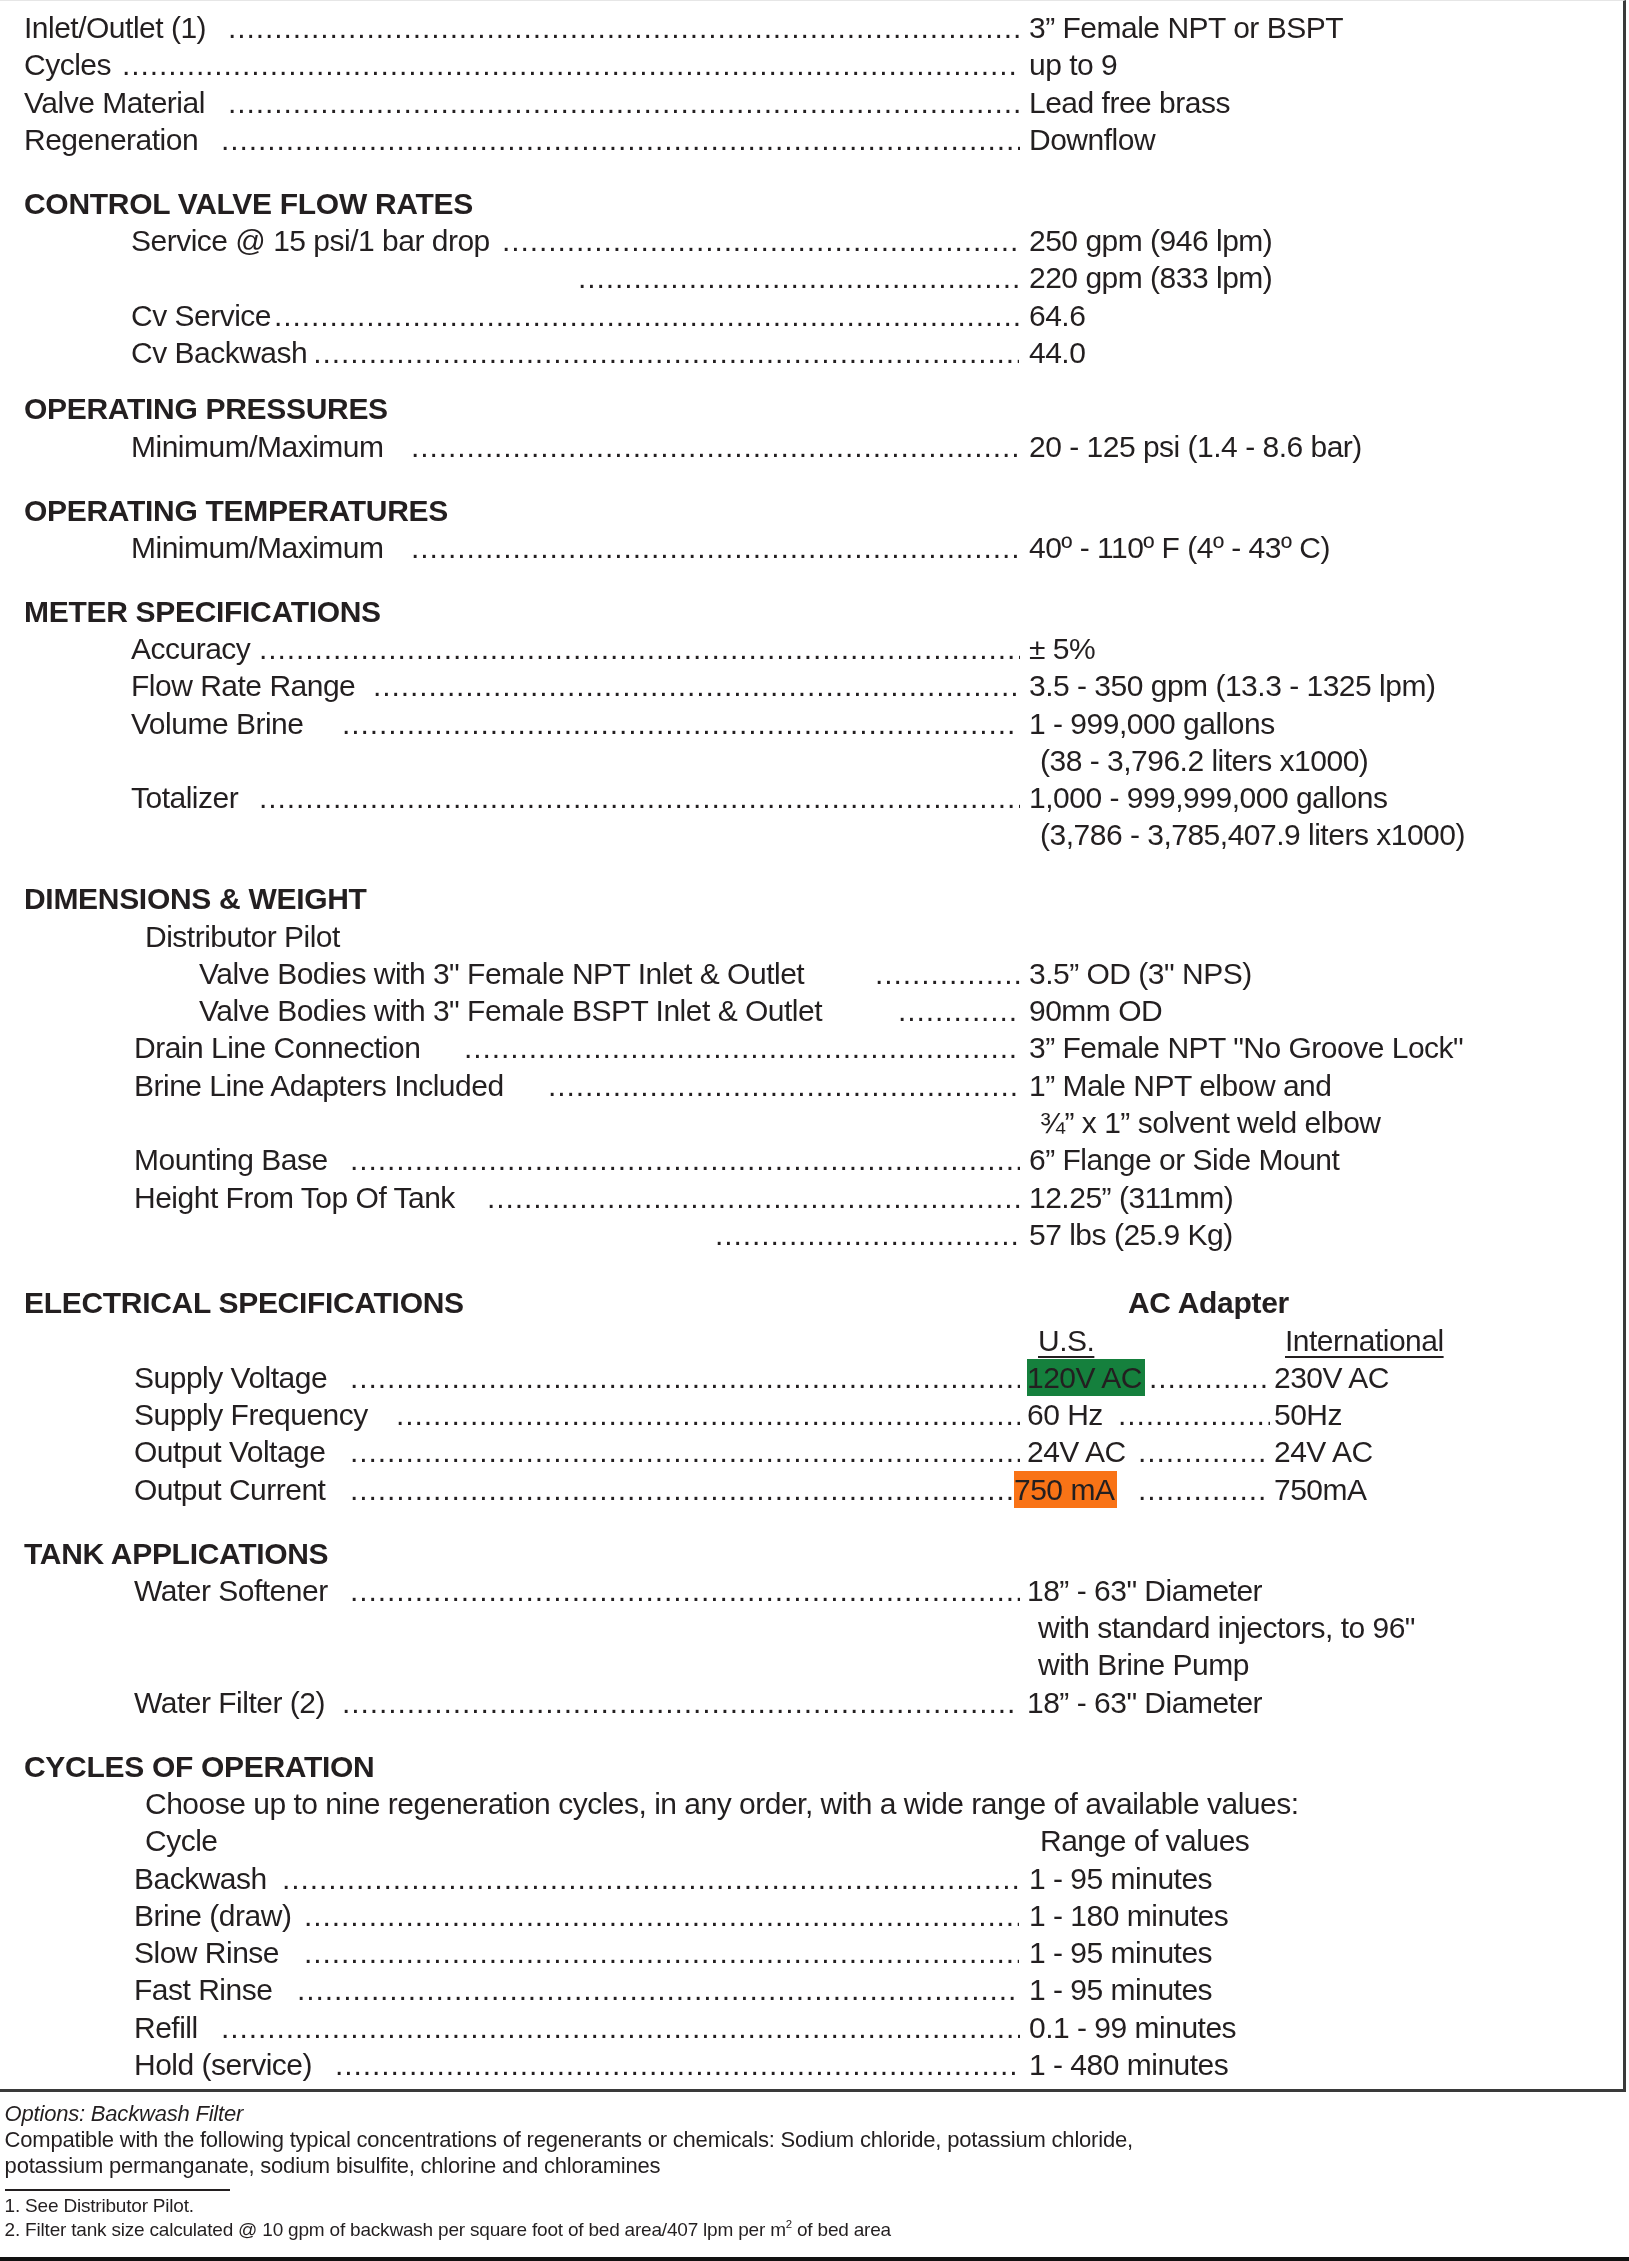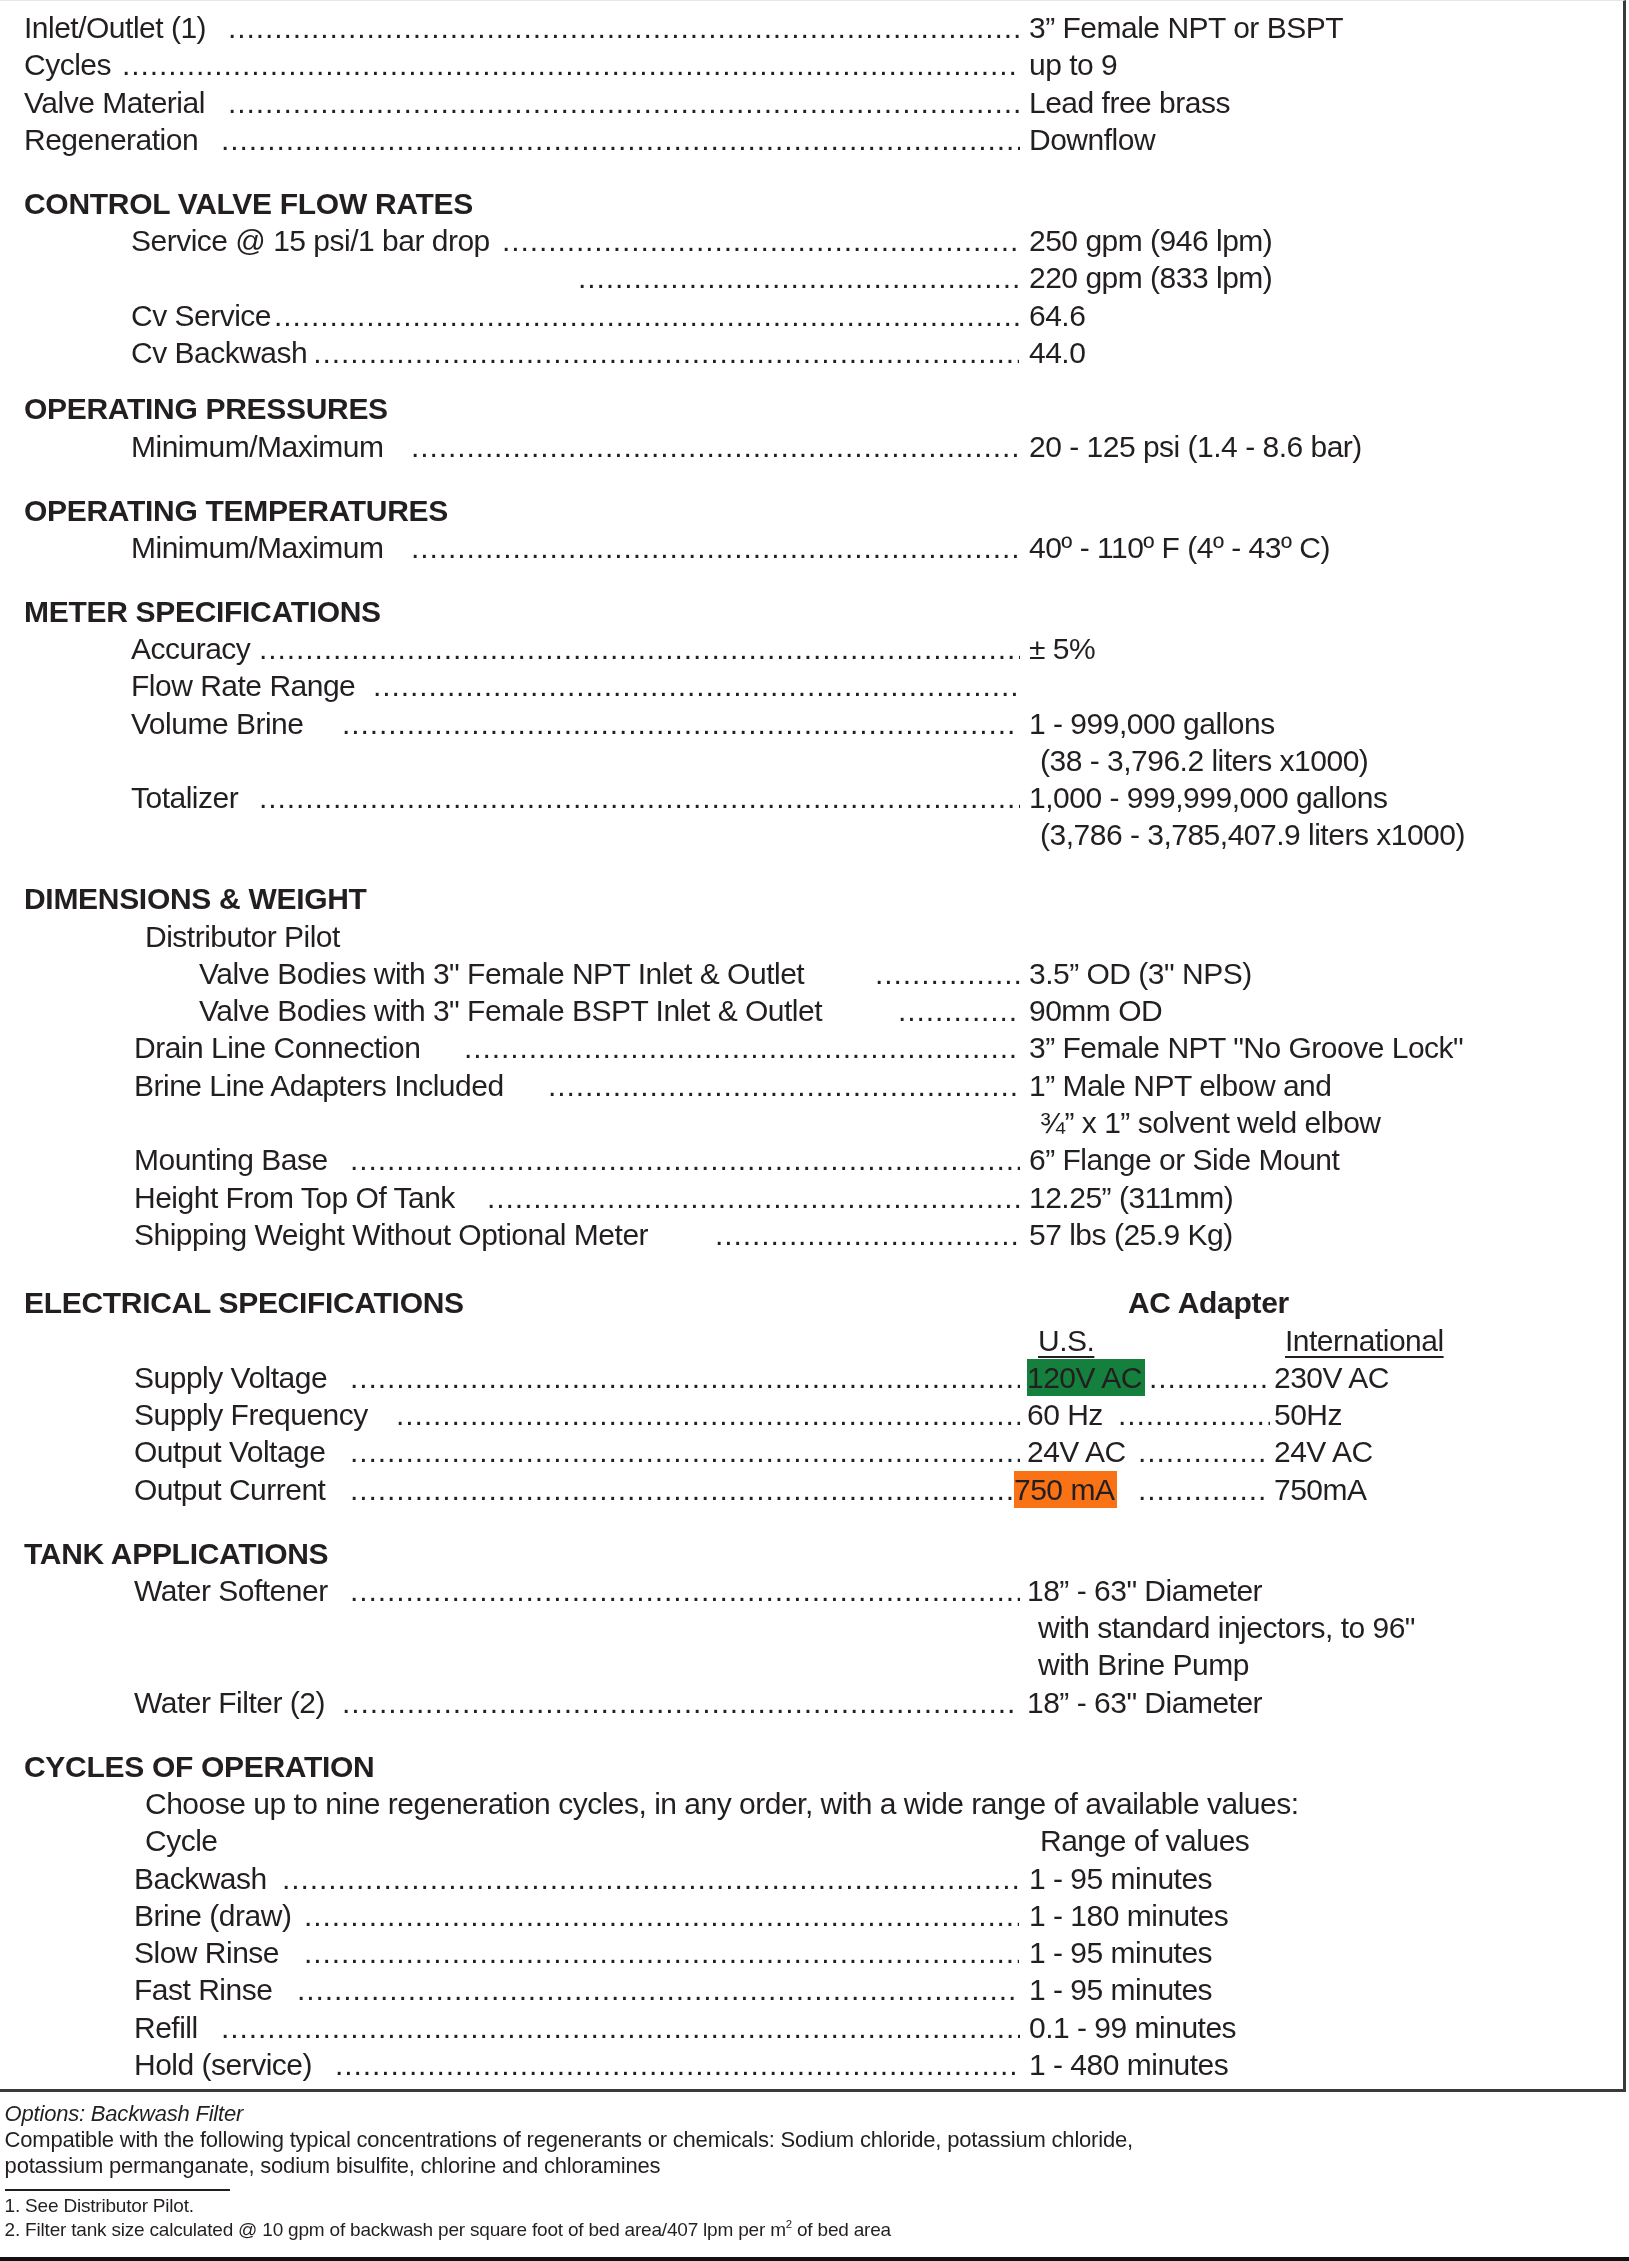--- a/index.html
+++ b/index.html
@@ -87,20 +87,21 @@
 
 <div class="hdr" style="top:593px;left:24px">METER SPECIFICATIONS</div>
 <div class="row" style="top:630px;left:0;width:1446px">
   <span class="lead" style="left:259px;width:761px"></span>
   <span class="lbl" style="left:131px">Accuracy</span>
   <span class="val" style="left:1029px">± 5%</span>
 </div>
 <div class="row" style="top:667px;left:0;width:1446px">
   <span class="lead" style="left:373px;width:647px"></span>
   <span class="lbl" style="left:131px">Flow Rate Range</span>
+  <span class="val" style="left:1029px">3.5 - 350 gpm (13.3 - 1325 lpm)</span>
 </div>
 <div class="row" style="top:705px;left:0;width:1446px">
   <span class="lead" style="left:342px;width:677px"></span>
   <span class="lbl" style="left:131px">Volume Brine</span>
   <span class="val" style="left:1029px">1 - 999,000 gallons</span>
 </div>
 <div class="row" style="top:742px;left:1029px">(38 - 3,796.2 liters x1000)</div>
 <div class="row" style="top:779px;left:0;width:1446px">
   <span class="lead" style="left:259px;width:761px"></span>
   <span class="lbl" style="left:131px">Totalizer</span>
@@ -136,21 +137,20 @@
   <span class="lbl" style="left:134px">Mounting Base</span>
   <span class="val" style="left:1029px">6” Flange or Side Mount</span>
 </div>
 <div class="row" style="top:1179px;left:0;width:1446px">
   <span class="lead" style="left:487px;width:533px"></span>
   <span class="lbl" style="left:134px">Height From Top Of Tank</span>
   <span class="val" style="left:1029px">12.25” (311mm)</span>
 </div>
 <div class="row" style="top:1216px;left:0;width:1446px">
   <span class="lead" style="left:715px;width:304px"></span>
-  <span class="lbl" style="left:134px">Shipping Weight Without Optional Meter</span>
   <span class="val" style="left:1029px">57 lbs (25.9 Kg)</span>
 </div>
 
 <div class="hdr" style="top:1284px;left:24px">ELECTRICAL SPECIFICATIONS</div>
 <div class="hdr" style="top:1284px;left:1128px">AC Adapter</div>
 <div class="row ul" style="top:1322px;left:1027px">U.S.</div>
 <div class="row ul" style="top:1322px;left:1274px">International</div>
 
 <div class="row" style="top:1359px;left:0;width:1446px">
   <span class="lead" style="left:350px;width:670px"></span>

